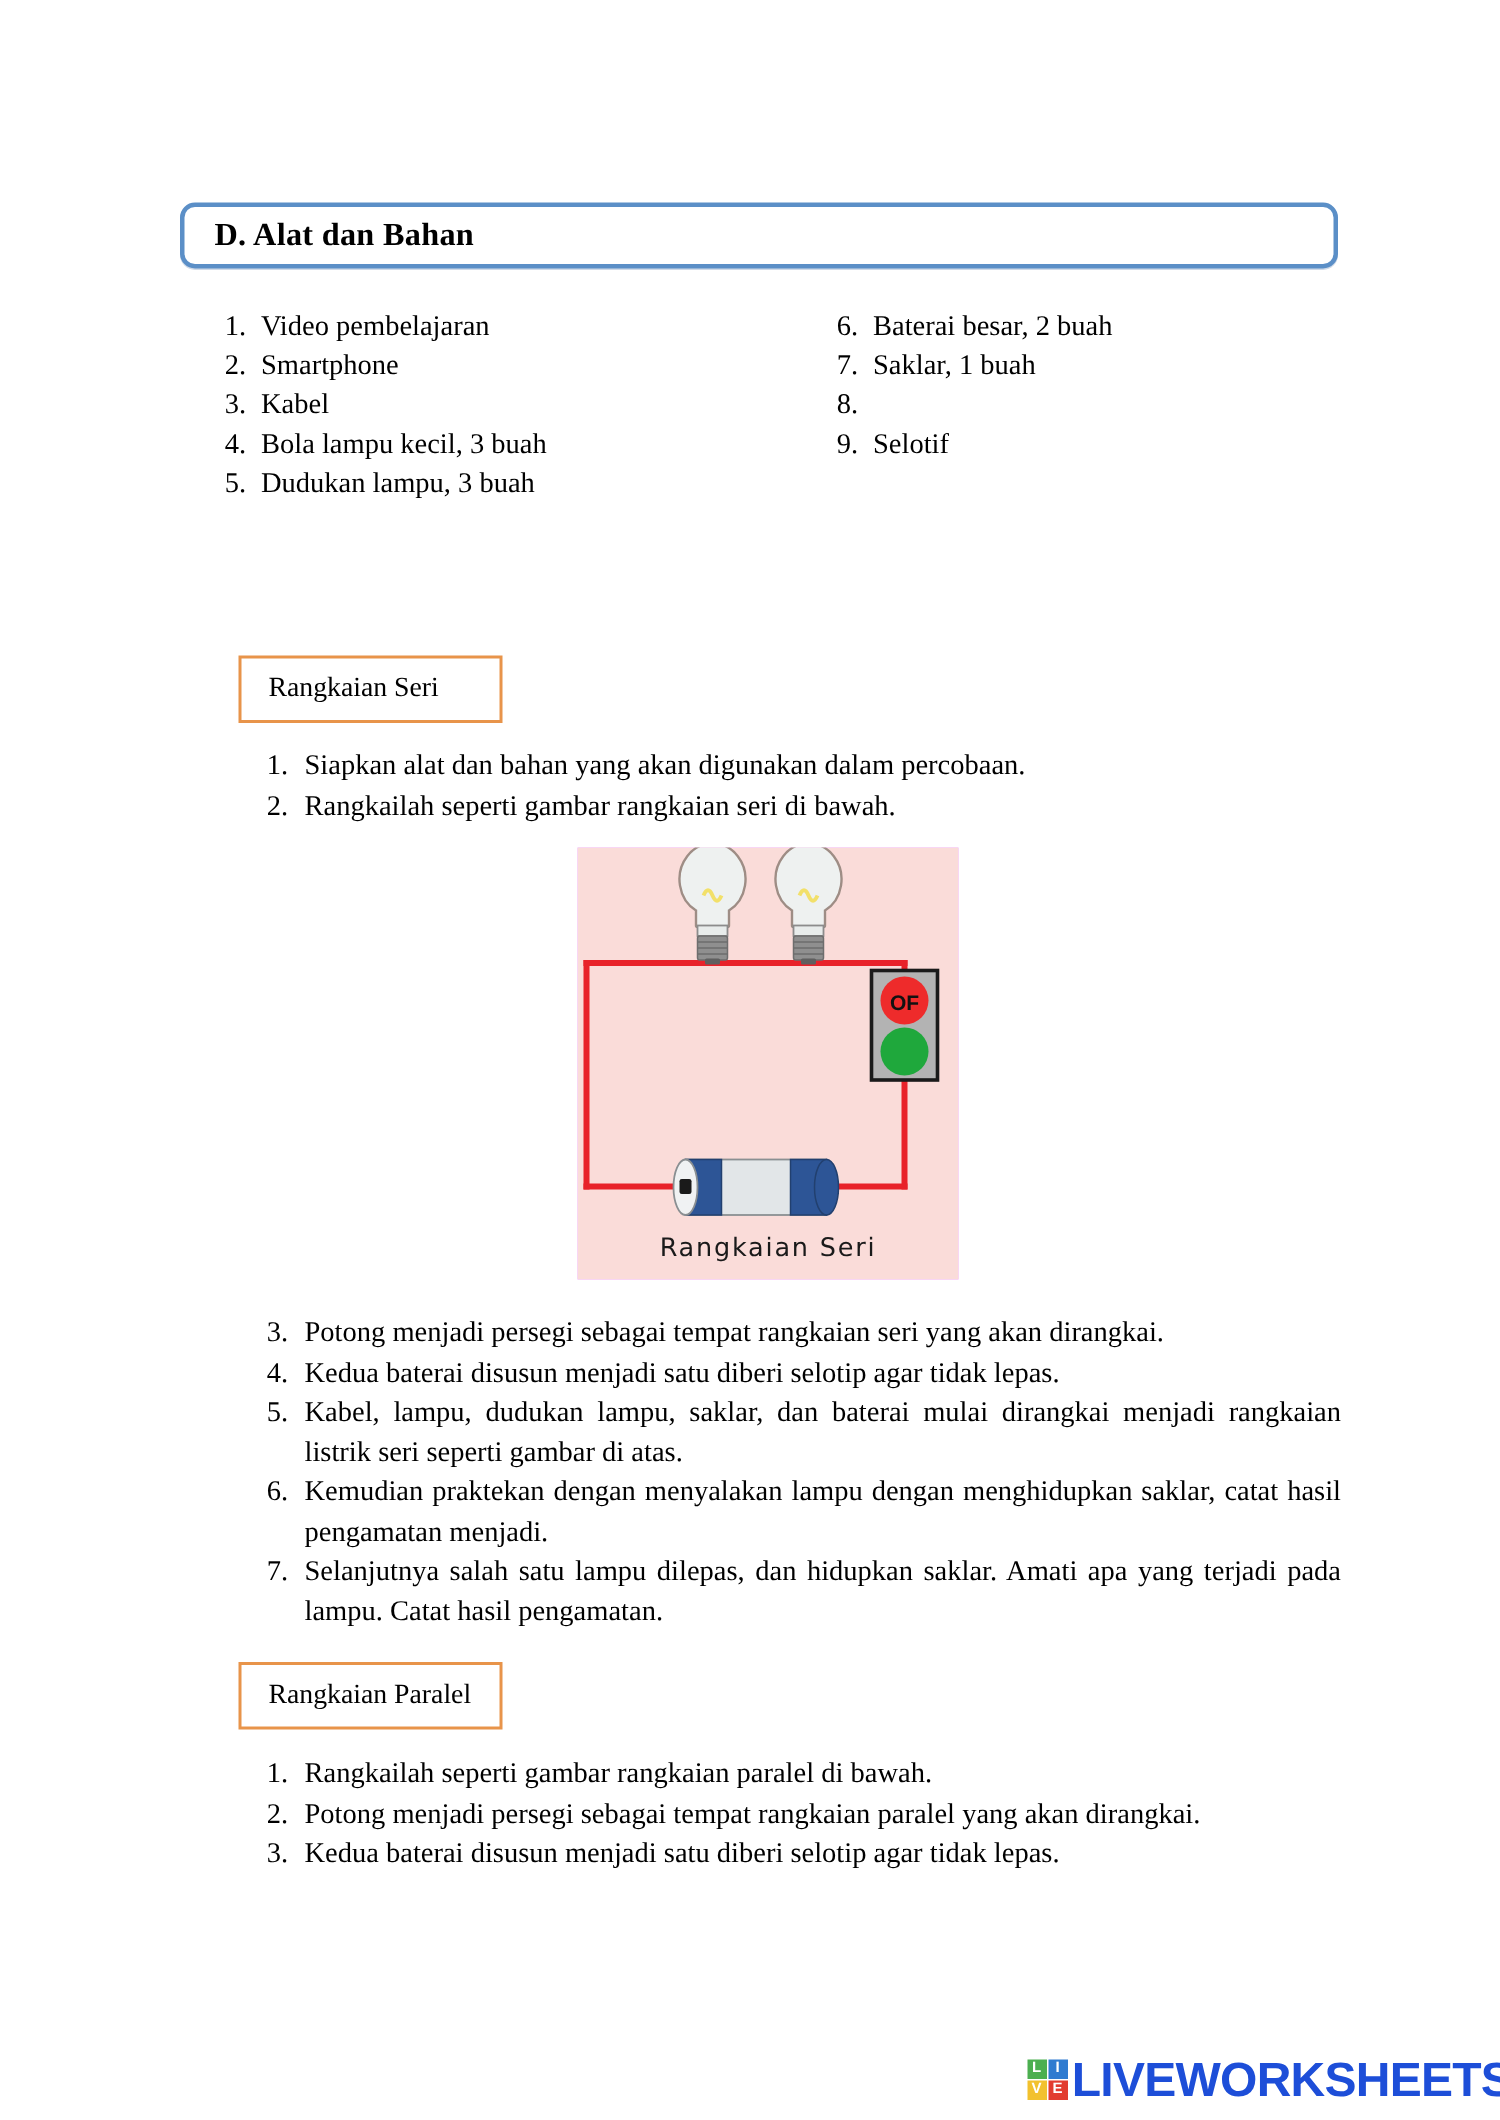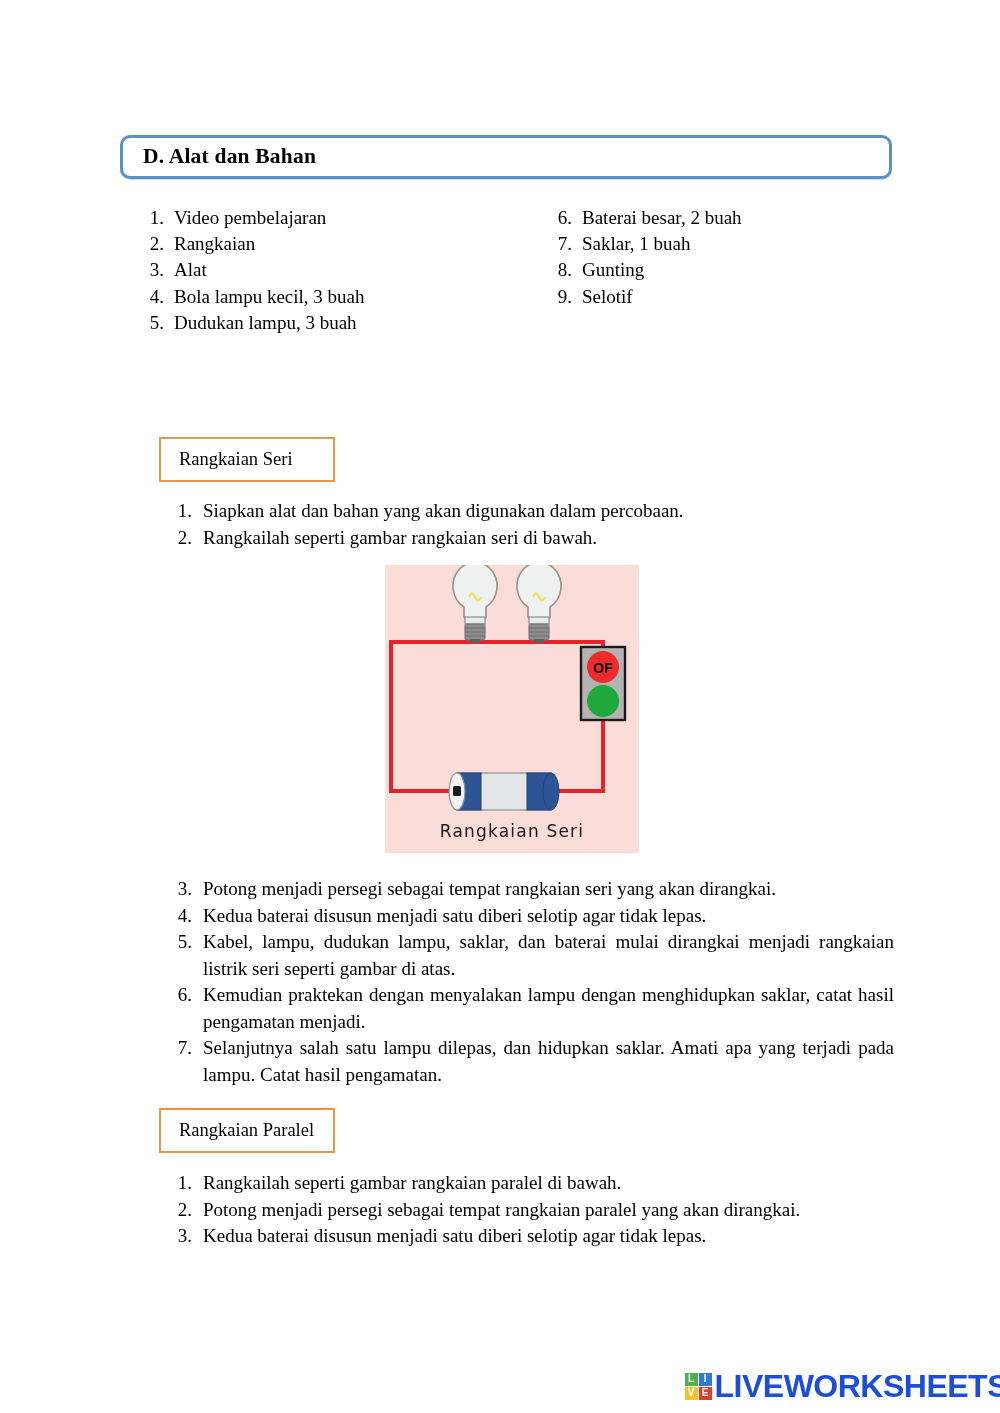--- a/index.html
+++ b/index.html
@@ -187,25 +187,25 @@
   </div>
 
   <div class="materials">
     <div class="col left">
       <div class="mat-row">
         <span class="num">1.</span>
         <span class="txt">Video pembelajaran</span>
       </div>
       <div class="mat-row">
         <span class="num">2.</span>
-        <span class="txt">Rangkaian</span>
+        <span class="txt">Smartphone</span>
       </div>
       <div class="mat-row">
         <span class="num">3.</span>
-        <span class="txt">Alat</span>
+        <span class="txt">Kabel</span>
       </div>
       <div class="mat-row">
         <span class="num">4.</span>
         <span class="txt">Bola lampu kecil, 3 buah</span>
       </div>
       <div class="mat-row">
         <span class="num">5.</span>
         <span class="txt">Dudukan lampu, 3 buah</span>
       </div>
     </div>
@@ -213,21 +213,20 @@
       <div class="mat-row">
         <span class="num">6.</span>
         <span class="txt">Baterai besar, 2 buah</span>
       </div>
       <div class="mat-row">
         <span class="num">7.</span>
         <span class="txt">Saklar, 1 buah</span>
       </div>
       <div class="mat-row">
         <span class="num">8.</span>
-        <span class="txt">Gunting</span>
       </div>
       <div class="mat-row">
         <span class="num">9.</span>
         <span class="txt">Selotif</span>
       </div>
     </div>
   </div>
 
 
   <div class="tag-box" id="tag-seri" style="border-color: rgb(232, 148, 74);">

